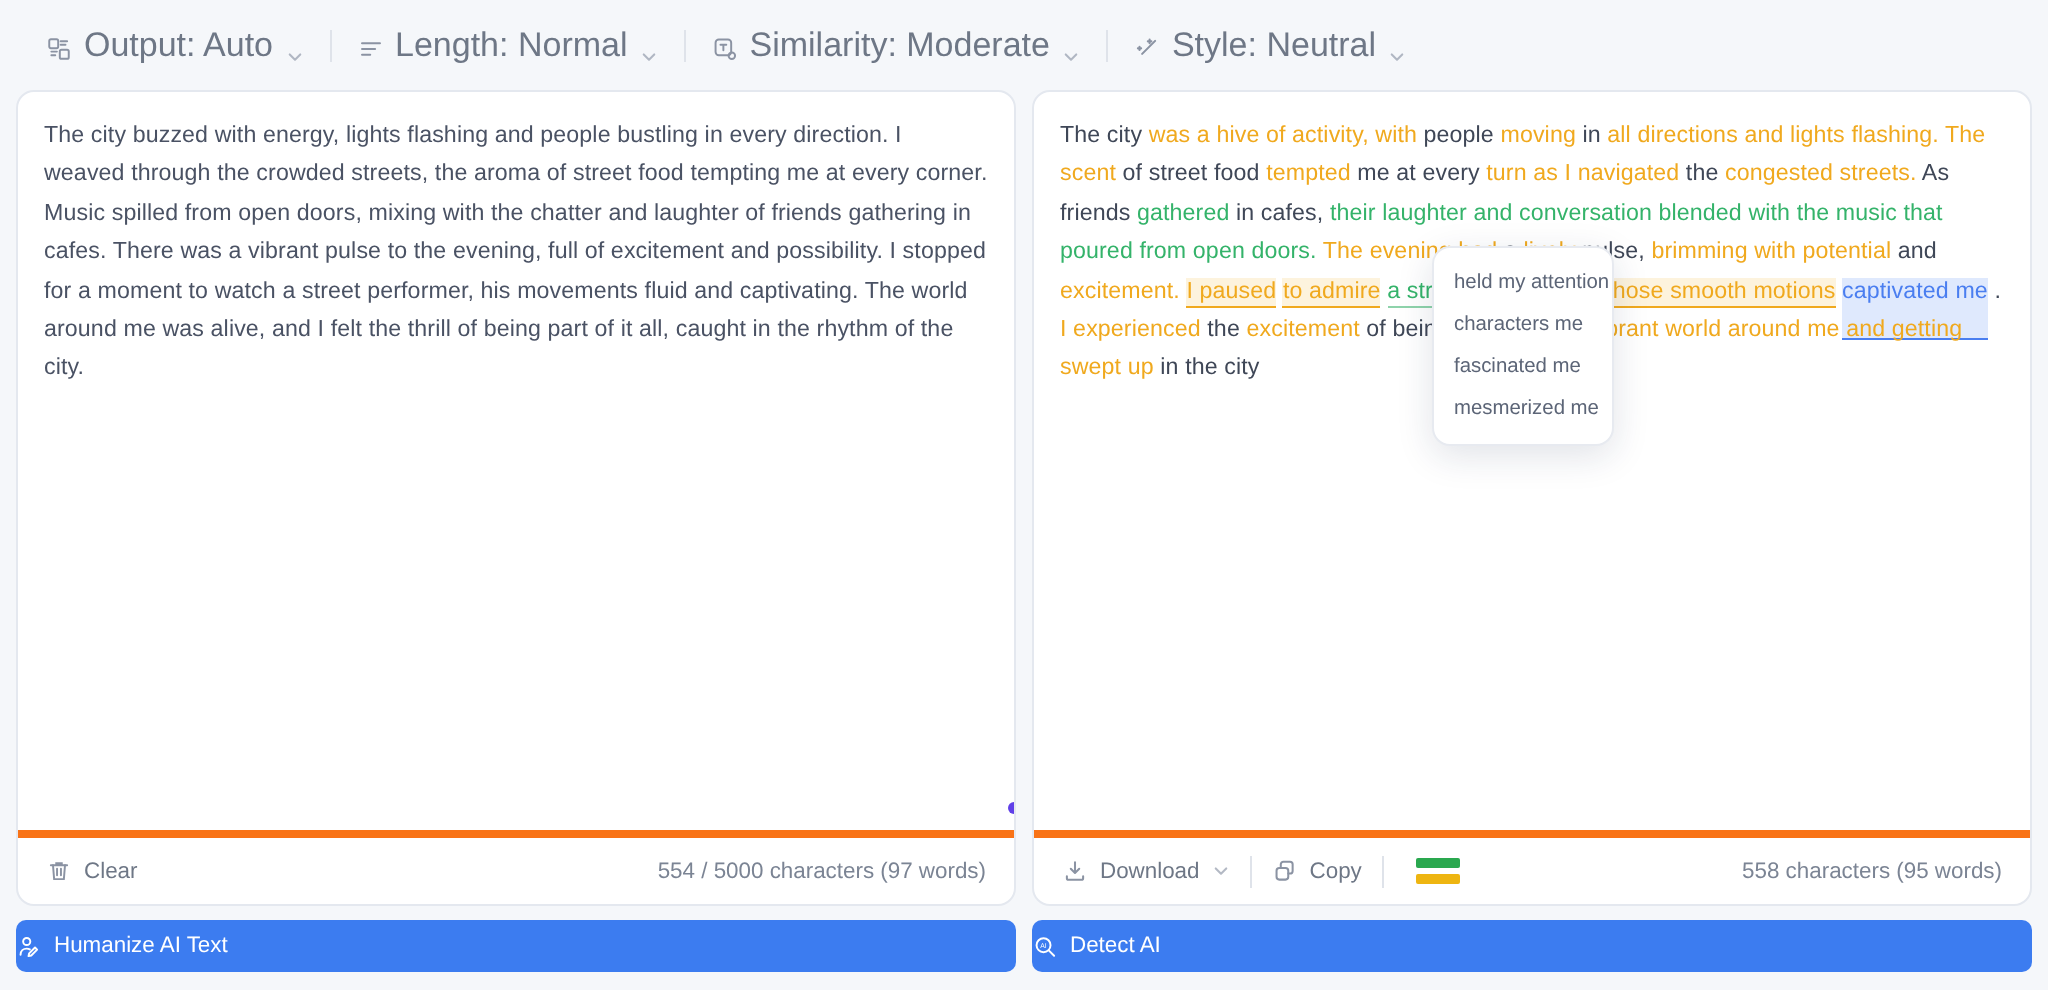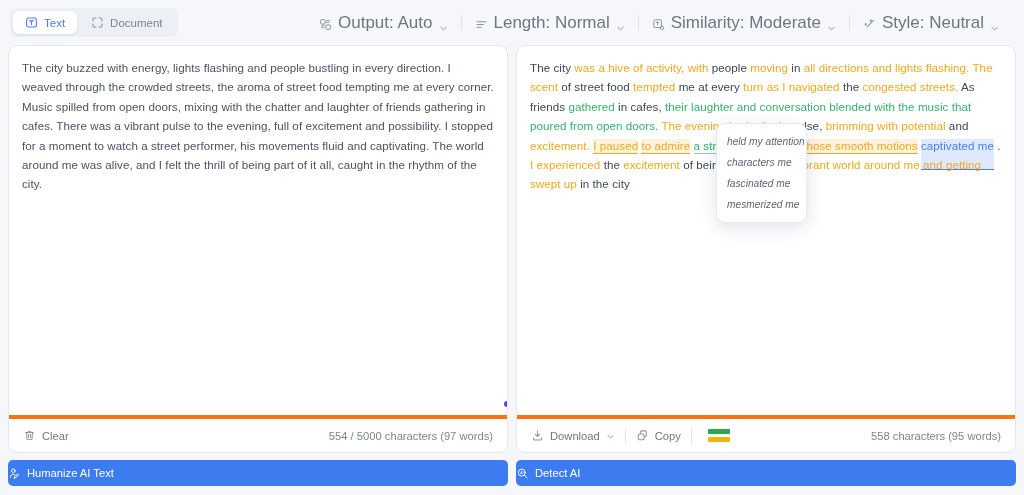--- a/index.html
+++ b/index.html
@@ -132,21 +132,20 @@
     padding: 7px 0;
     width: 91px;
     z-index: 40;
   }
   .popup-item {
     font-size: 10.2px;
     color: #5c6577;
     padding: 5px 10px;
     white-space: nowrap;
     cursor: pointer;
-    font-style: italic;
   }
 
   
   .panel-foot {
     height: 37px;
     flex: none;
     display: flex; align-items: center;
     padding: 0 14px;
     gap: 0;
     border-top: 4px solid #f97316;
@@ -195,39 +194,20 @@
   }
   .action .ic { width: 13px; height: 13px; display: block; }
 </style>
 </head>
 <body>
 
 <div class="app">
 
   <div class="topbar">
 
-    <div class="tabs">
-      <div class="tab active">
-        <span class="ic">
-          <svg viewBox="0 0 16 16" fill="none" stroke="#4a7ef0" stroke-width="1.3">
-            <rect x="2" y="2.5" width="12" height="11" rx="2.5"></rect>
-            <path d="M5.6 6h4.8M8 6v4.4" stroke-linecap="round"></path>
-          </svg>
-        </span>
-        <span>Text</span>
-      </div>
-      <div class="tab">
-        <span class="ic">
-          <svg viewBox="0 0 16 16" fill="none" stroke="#8b93a3" stroke-width="1.3" stroke-linecap="round">
-            <path d="M6 2.5H4a1.5 1.5 0 0 0-1.5 1.5v2M10 2.5h2A1.5 1.5 0 0 1 13.5 4v2M6 13.5H4A1.5 1.5 0 0 1 2.5 12v-2M10 13.5h2a1.5 1.5 0 0 0 1.5-1.5v-2"></path>
-          </svg>
-        </span>
-        <span>Document</span>
-      </div>
-    </div>
 
     <div class="opts">
 
       <div class="opt">
         <span class="ic">
           <svg viewBox="0 0 16 16" fill="none" stroke="#8b93a3" stroke-width="1.2">
             <rect x="2" y="2" width="5.5" height="5.5" rx="1"></rect>
             <rect x="8.5" y="8.5" width="5.5" height="5.5" rx="1"></rect>
             <path d="M9 3.2h4M9 5.4h3" stroke-linecap="round"></path>
             <path d="M3.3 9.6h3.4M3.3 11.8h2.4" stroke-linecap="round"></path>

